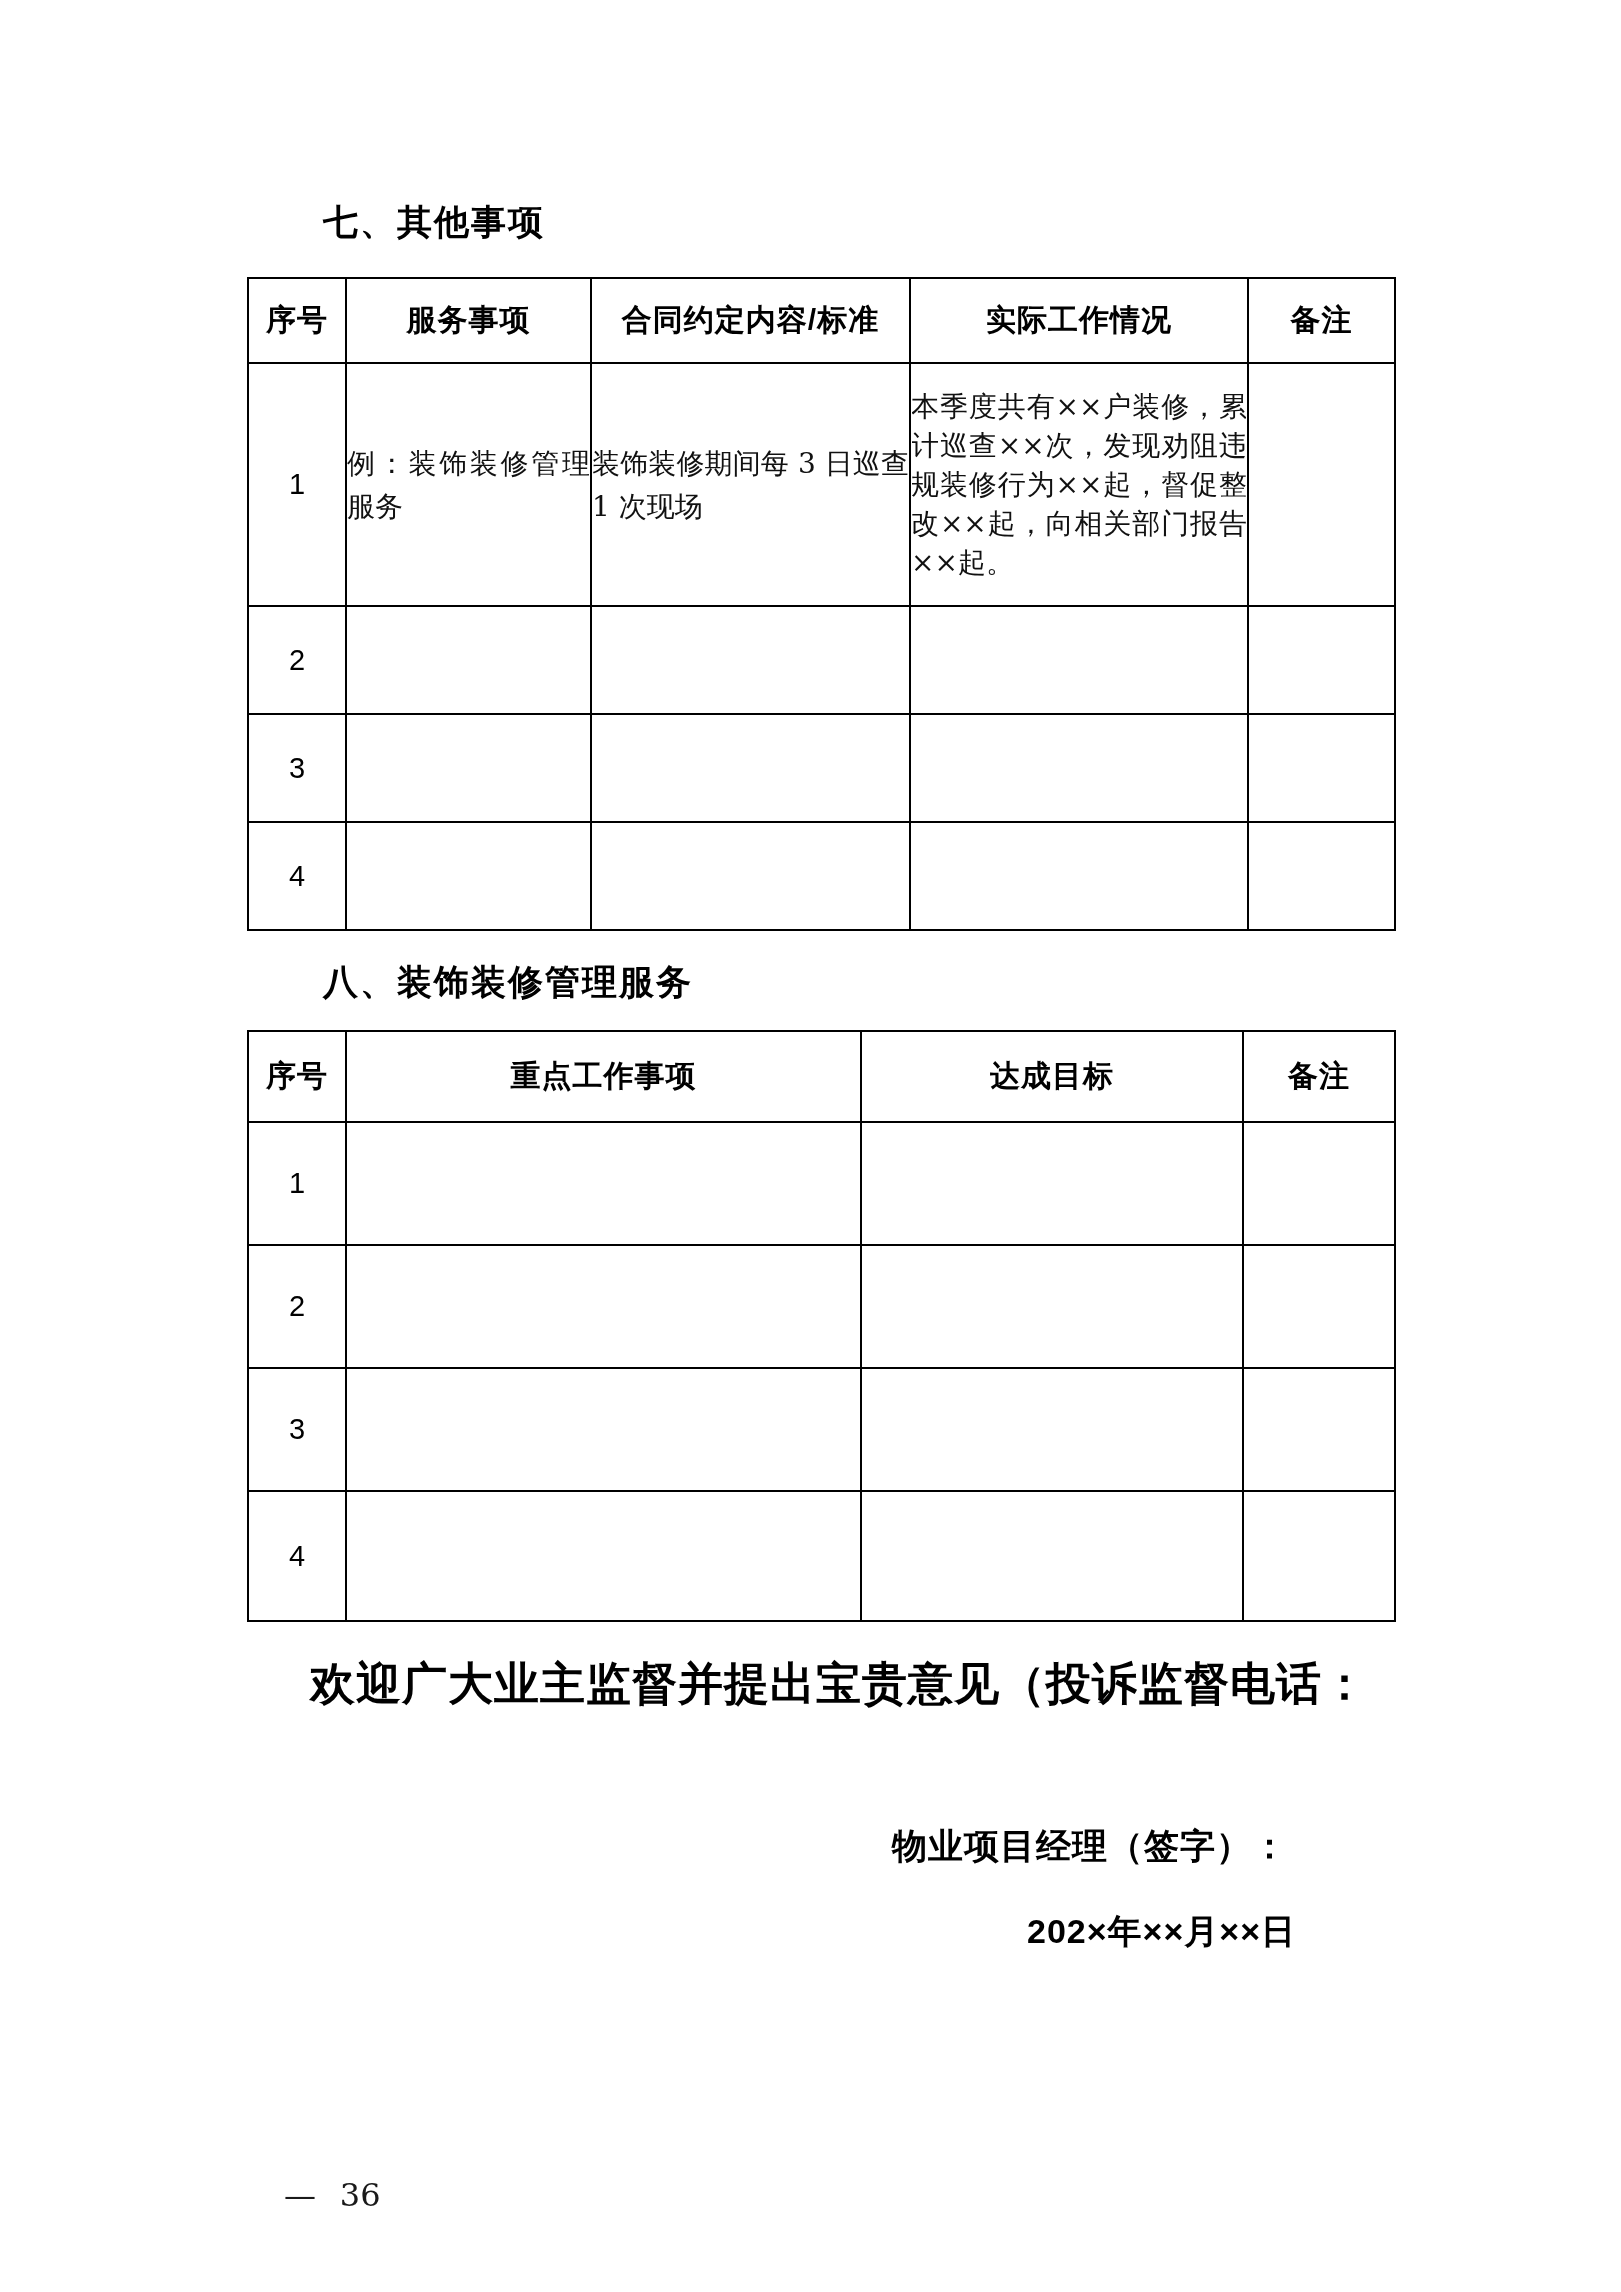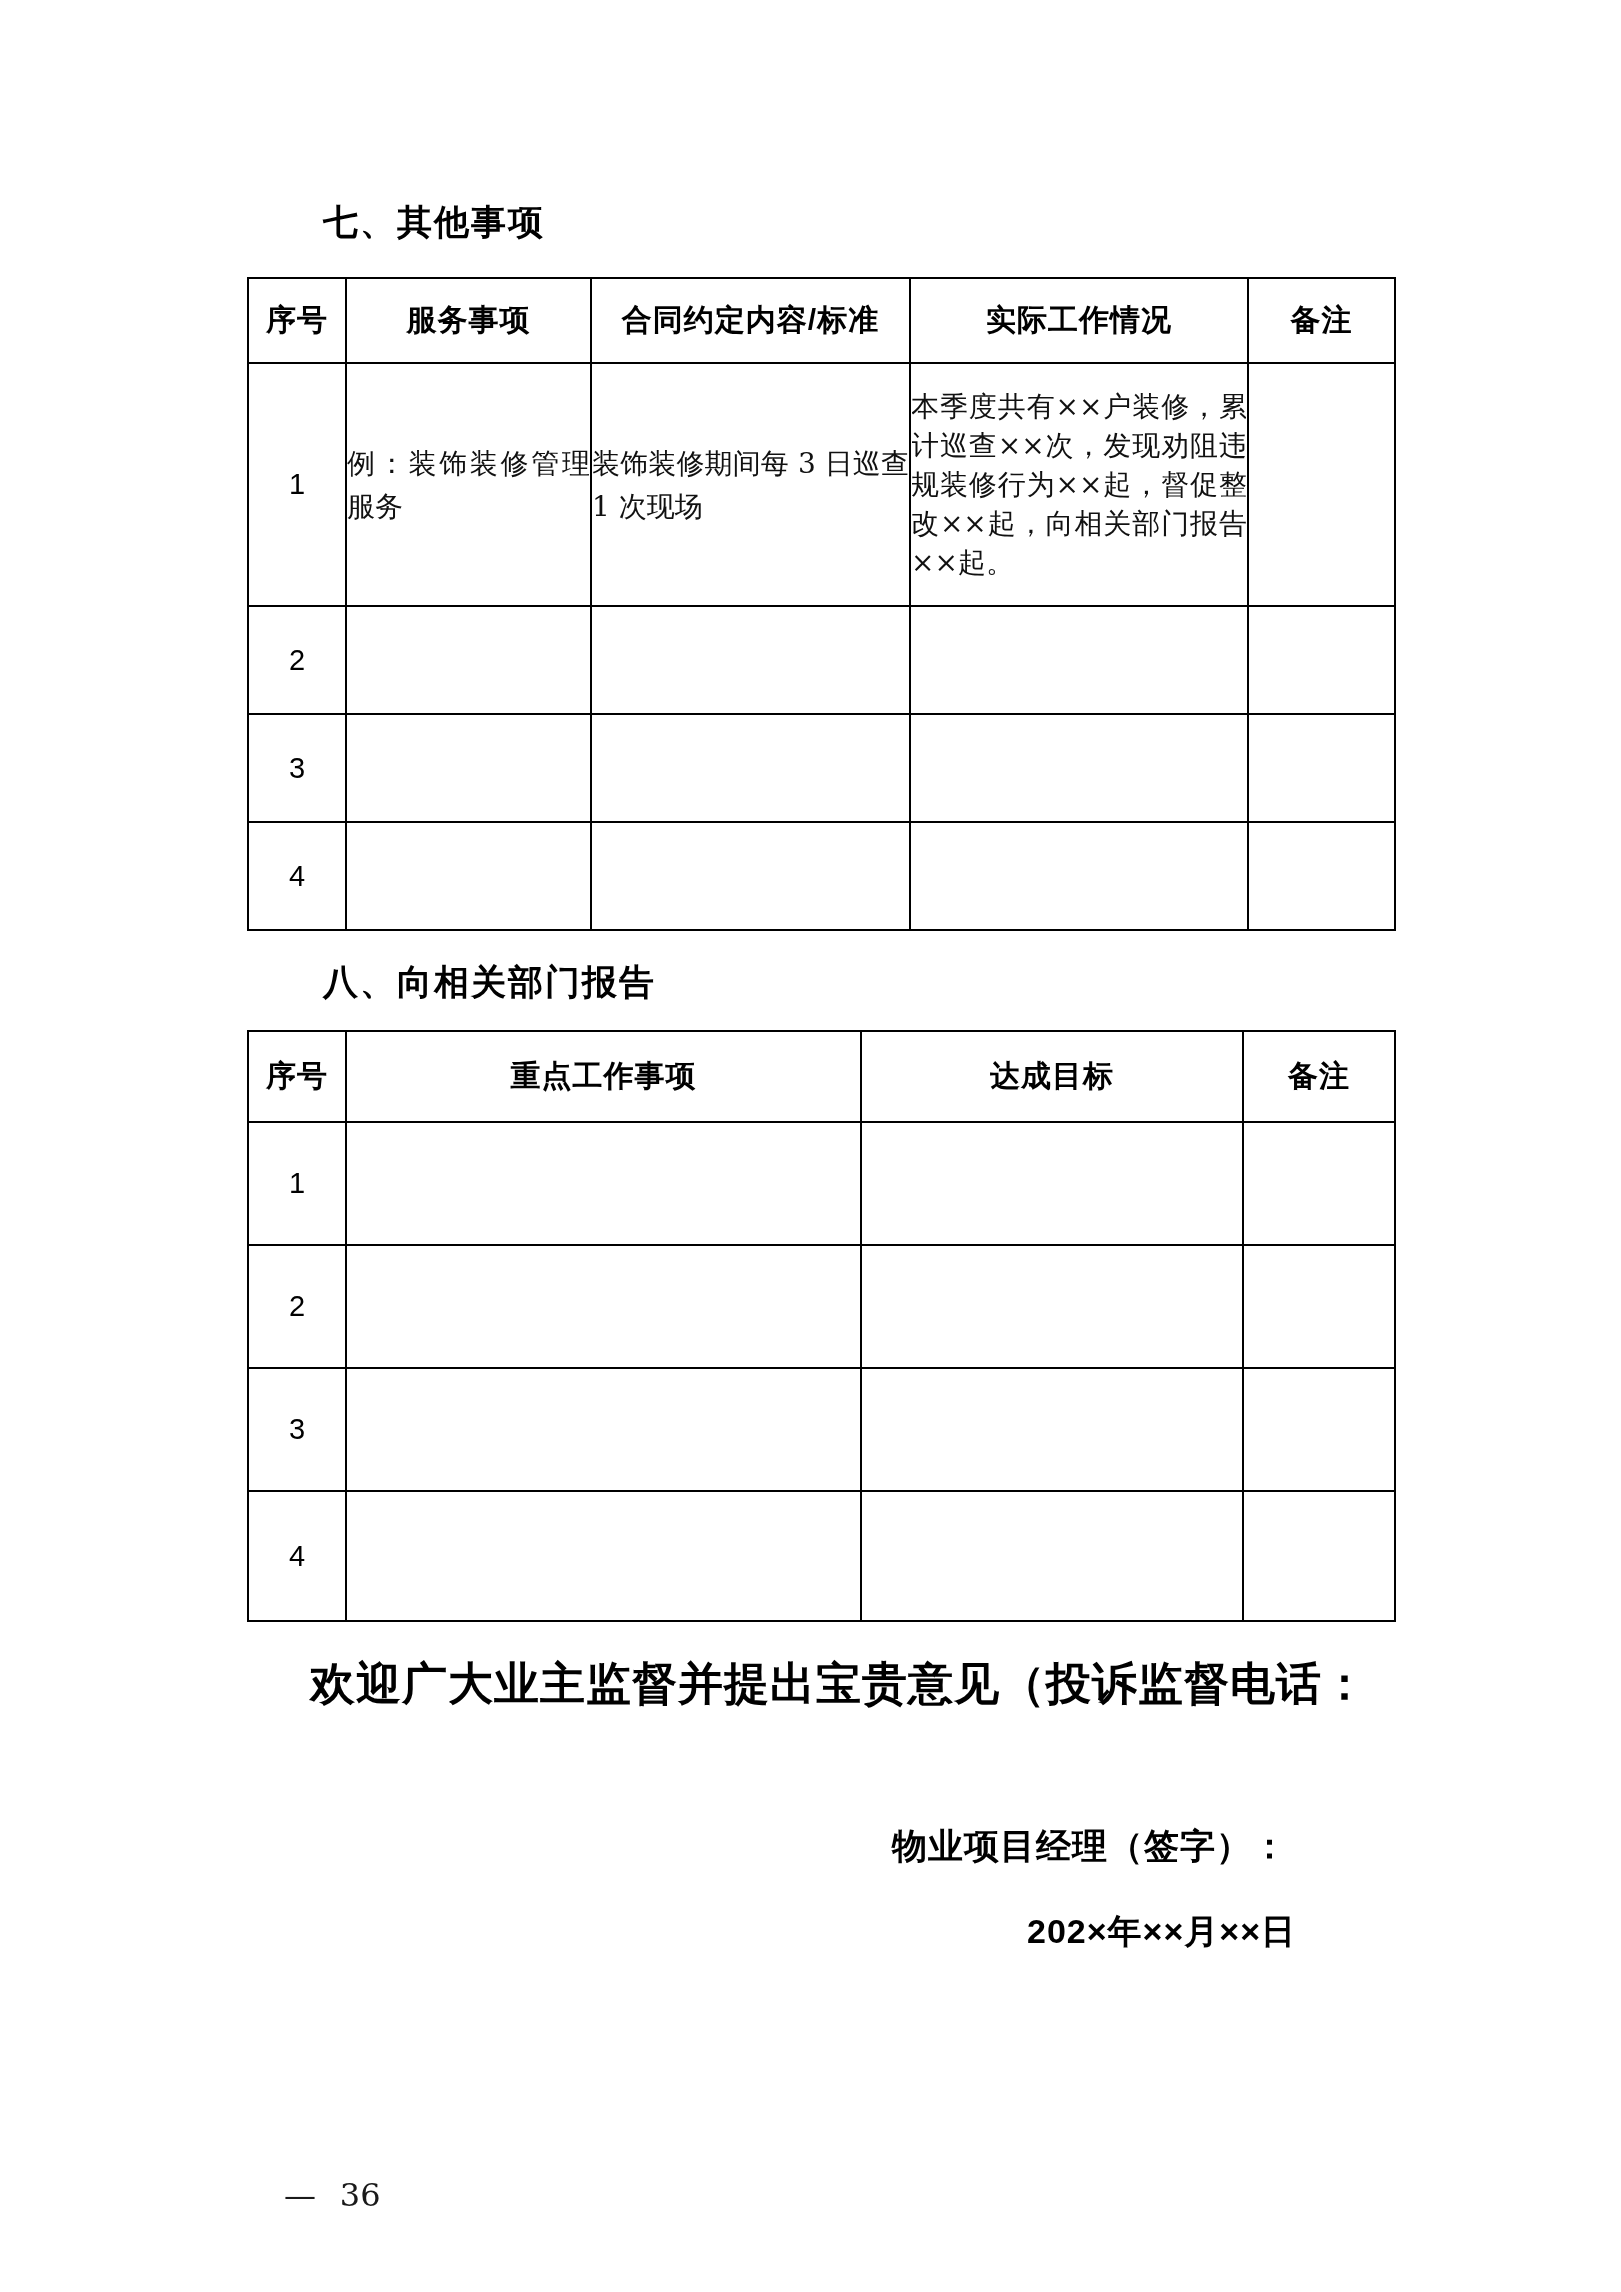--- a/index.html
+++ b/index.html
@@ -159,21 +159,21 @@
       <tr class="std">
         <td class="numcell">4</td>
         <td class="bodycell"></td>
         <td class="bodycell"></td>
         <td class="bodycell"></td>
         <td class="bodycell"></td>
       </tr>
     </tbody>
   </table>
 
-  <div class="heading h8">八、向相关部门报告</div>
+  <div class="heading h8">八、装饰装修管理服务</div>
 
   <table class="doc t2">
     <colgroup>
       <col style="width:98px">
         <col style="width:515px">
       <col style="width:382px">
         <col style="width:152px">
     </colgroup>
     <tbody>
       <tr class="hd">

